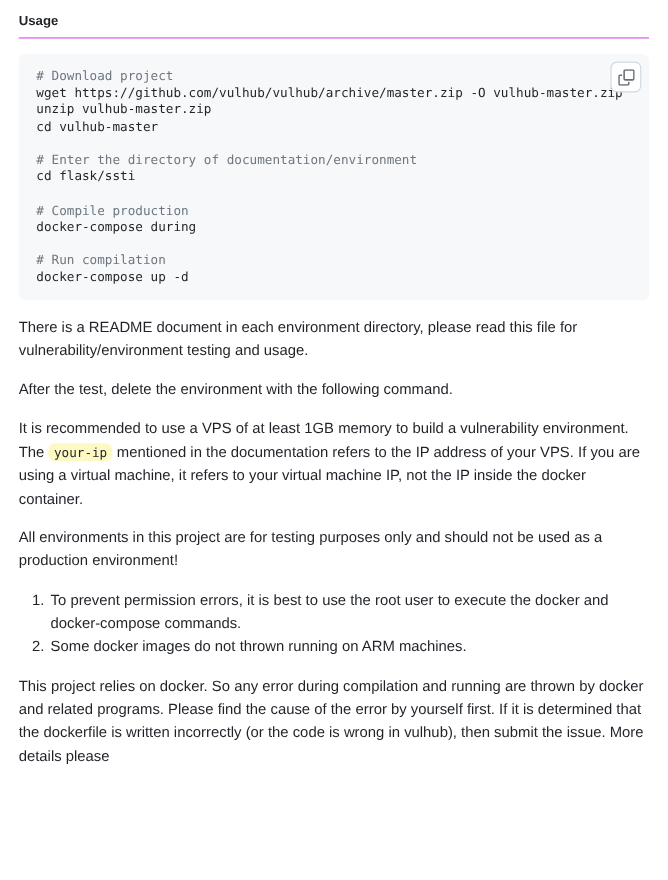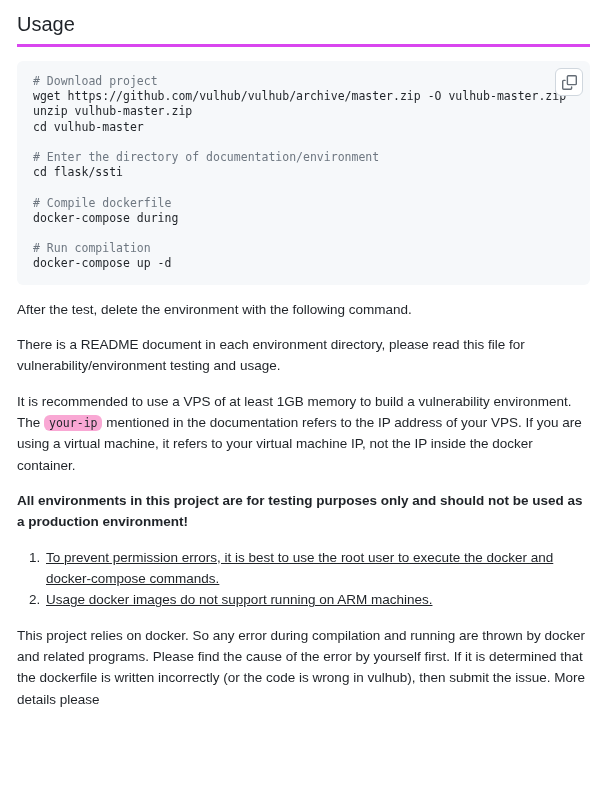--- a/index.html
+++ b/index.html
@@ -7,29 +7,29 @@
   body {
     width: 607px;
     color: #1f2328;
     font-family: "Liberation Sans", sans-serif;
     font-size: 13.5px;
     line-height: 1.58;
   }
   .readme { padding: 2px 17px 24px 17px; }
 
   h2.md-h2 {
-    font-size: 20px;
-    font-weight: 400;
+    font-size: 12px;
+    font-weight: 700;
     line-height: 1.25;
     margin: 10px 0 14px 0;
     padding-bottom: 7px;
-    border-bottom: 3px solid #d946ef;
+    border-bottom: 1px solid #d946ef;
   }
   p.md-p { margin: 14px 0; }
-  p.md-p.bold { font-weight: 700; }
+  p.md-p.bold { font-weight: 400; }
 
   pre.code-block {
     position: relative;
     background: #f6f8fa;
     border-radius: 6px;
     margin: 14px 0;
     padding: 13px 16px;
     font-family: "DejaVu Sans Mono", "Liberation Mono", monospace;
     font-size: 11.5px;
     line-height: 15.2px;
@@ -49,66 +49,66 @@
     border: 1px solid #d0d7de;
     border-radius: 6px;
     display: flex;
     align-items: center;
     justify-content: center;
     cursor: pointer;
     padding: 0;
   }
 
   code.inline-code {
-    background: #f9a8d4;
+    background: #fef9c3;
     border-radius: 6px;
     padding: 1px 5px;
     font-family: "DejaVu Sans Mono", "Liberation Mono", monospace;
     font-size: 11.5px;
     white-space: nowrap;
   }
 
   ol.md-ol { margin: 14px 0; padding-left: 27px; }
-  ol.md-ol li { margin: 0 0; padding-left: 2px; text-decoration: underline; }
+  ol.md-ol li { margin: 0 0; padding-left: 2px; }
 </style>
 </head>
 <body>
 
 <div class="readme">
 
   <h2 class="md-h2">Usage</h2>
 
   <pre class="code-block"><button class="copy-btn"><span style="display:flex"><svg width="15" height="15" viewBox="0 0 16 16" aria-hidden="true">
             <path fill="#656d76" d="M0 6.75C0 5.784.784 5 1.75 5h1.5a.75.75 0 0 1 0 1.5h-1.5a.25.25 0 0 0-.25.25v7.5c0 .138.112.25.25.25h7.5a.25.25 0 0 0 .25-.25v-1.5a.75.75 0 0 1 1.5 0v1.5A1.75 1.75 0 0 1 9.25 16h-7.5A1.75 1.75 0 0 1 0 14.25Z"></path>
             <path fill="#656d76" d="M5 1.75C5 .784 5.784 0 6.75 0h7.5C15.216 0 16 .784 16 1.75v7.5A1.75 1.75 0 0 1 14.25 11h-7.5A1.75 1.75 0 0 1 5 9.25Zm1.75-.25a.25.25 0 0 0-.25.25v7.5c0 .138.112.25.25.25h7.5a.25.25 0 0 0 .25-.25v-7.5a.25.25 0 0 0-.25-.25Z"></path>
           </svg></span></button><span class="code-line comment"># Download project</span>
 <span class="code-line">wget https://github.com/vulhub/vulhub/archive/master.zip -O vulhub-master.zip</span>
 <span class="code-line">unzip vulhub-master.zip</span>
 <span class="code-line">cd vulhub-master</span>
 <span class="code-line"></span>
 <span class="code-line comment"># Enter the directory of documentation/environment</span>
 <span class="code-line">cd flask/ssti</span>
 <span class="code-line"></span>
-<span class="code-line comment"># Compile dockerfile</span>
+<span class="code-line comment"># Compile production</span>
 <span class="code-line">docker-compose during</span>
 <span class="code-line"></span>
 <span class="code-line comment"># Run compilation</span>
 <span class="code-line">docker-compose up -d</span></pre>
 
+  <p class="md-p">There is a README document in each environment directory, please read this file for vulnerability/environment testing and usage.</p>
+
   <p class="md-p">After the test, delete the environment with the following command.</p>
-
-  <p class="md-p">There is a README document in each environment directory, please read this file for vulnerability/environment testing and usage.</p>
 
 
   <p class="md-p"><span>It is recommended to use a VPS of at least 1GB memory to build a vulnerability environment. The </span><code class="inline-code">your-ip</code><span> mentioned in the documentation refers to the IP address of your VPS. If you are using a virtual machine, it refers to your virtual machine IP, not the IP inside the docker container.</span></p>
 
   <p class="md-p bold">All environments in this project are for testing purposes only and should not be used as a production environment!</p>
 
 
   <ol class="md-ol">
     <li>To prevent permission errors, it is best to use the root user to execute the docker and docker-compose commands.</li>
-    <li>Usage docker images do not support running on ARM machines.</li>
+    <li>Some docker images do not thrown running on ARM machines.</li>
   </ol>
 
 
   <p class="md-p"><span>This project relies on docker. So any error during compilation and running are thrown by docker and related programs. Please find the cause of the error by yourself first. If it is determined that the dockerfile is written incorrectly (or the code is wrong in vulhub), then submit the issue. More details please </span></p>
 
 </div>
 
 </body></html>

